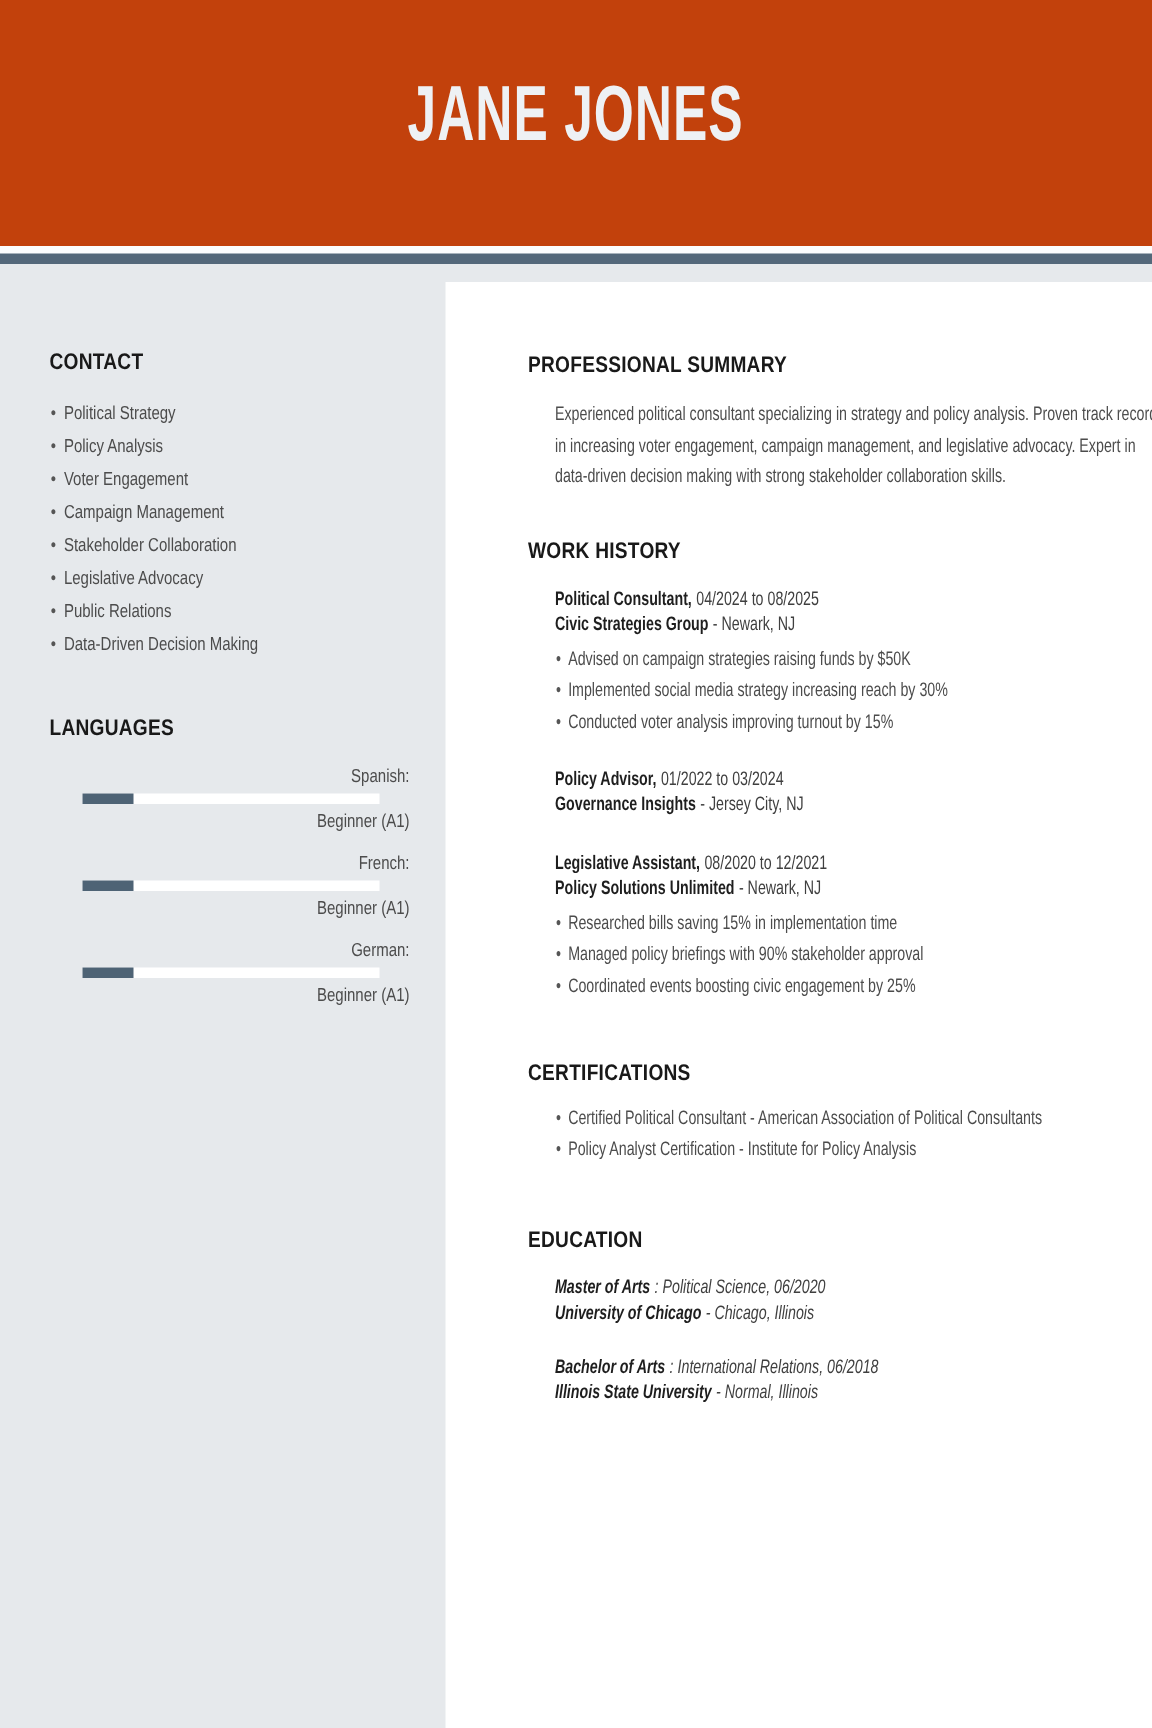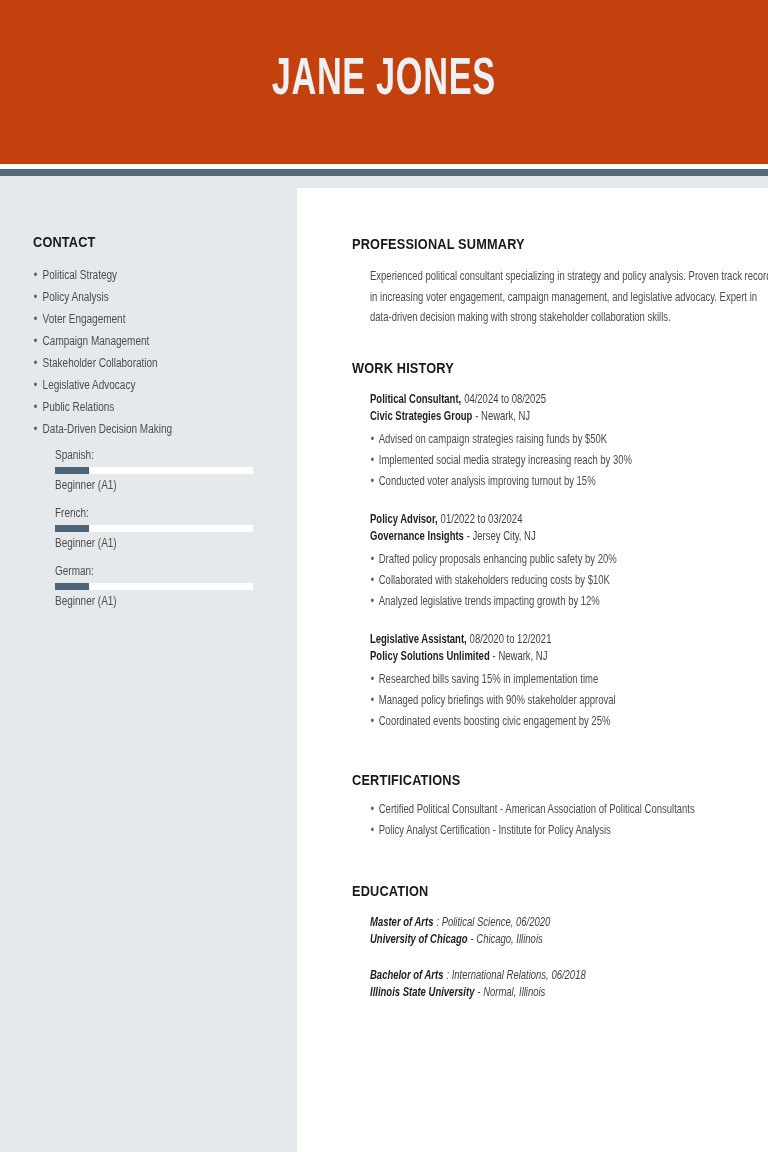--- a/index.html
+++ b/index.html
@@ -50,21 +50,21 @@
   .crow .b { font-weight:700; color:#1e1e1e; }
   .cval { margin-left:4px; }
   .contact-rows { margin-top:14px; }
 
   ul.blist { list-style:none; margin:14px 0 0 0; padding:0; }
   ul.blist li { position:relative; padding-left:12px; color:#4c4c4c; }
   ul.blist li::before { content:"\2022"; position:absolute; left:1px; top:0; color:#555; }
   .skills-list li { font-size:12.5px; line-height:14px; margin-bottom:8px; white-space:nowrap; }
 
   .langs { margin-top:12px; }
-  .lang { margin-bottom:13px; }
+  .lang { margin-bottom:13px;text-align:right; }
   .lname, .llevel { font-size:12.5px; line-height:15px; color:#4c4c4c; white-space:nowrap; }
   .ltrack { width:198px; height:7px; background:#ffffff; margin:4px 0 4px 0; }
   .lfill { height:100%; background:#4e6375; }
 
   
   .para { margin:10px 0 0 18px; width:552px; font-size:13px; line-height:20.5px; color:#4c4c4c; }
   .job { margin:10px 0 0 18px; }
   .job-gap { margin-top:22px; }
   .jline { font-size:13px; line-height:17px; font-weight:700; color:#1e1e1e; white-space:nowrap; }
   .jlight { font-weight:400; color:#3f3f3f; margin-left:4px; }
@@ -92,20 +92,21 @@
     <li class="cond80">Political Strategy</li>
     <li class="cond80">Policy Analysis</li>
     <li class="cond80">Voter Engagement</li>
     <li class="cond80">Campaign Management</li>
     <li class="cond80">Stakeholder Collaboration</li>
     <li class="cond80">Legislative Advocacy</li>
     <li class="cond80">Public Relations</li>
     <li class="cond80">Data-Driven Decision Making</li>
   </ul>
 
+  <h2 class="sec mt-langs"><span class="hcond">LANGUAGES</span></h2>
   <div class="side-ind langs">
     <div class="lang">
       <div class="lname cond80">Spanish:</div>
       <div class="ltrack">
           <div class="lfill" style="width: 17%;"></div>
         </div>
       <div class="llevel cond80">Beginner (A1)</div>
     </div>
     <div class="lang">
       <div class="lname cond80">French:</div>
@@ -145,25 +146,20 @@
     </ul>
   </div>
 
   <div class="job job-gap">
     <div class="jline cond73">
       <span>Policy Advisor,</span><span class="jlight">01/2022 to 03/2024</span>
     </div>
     <div class="jline cond73">
       <span>Governance Insights</span><span class="jlight">- Jersey City, NJ</span>
     </div>
-    <ul class="blist">
-      <li class="cond73">Drafted policy proposals enhancing public safety by 20%</li>
-      <li class="cond73">Collaborated with stakeholders reducing costs by $10K</li>
-      <li class="cond73">Analyzed legislative trends impacting growth by 12%</li>
-    </ul>
   </div>
 
   <div class="job job-gap">
     <div class="jline cond73">
       <span>Legislative Assistant,</span><span class="jlight">08/2020 to 12/2021</span>
     </div>
     <div class="jline cond73">
       <span>Policy Solutions Unlimited</span><span class="jlight">- Newark, NJ</span>
     </div>
     <ul class="blist">

